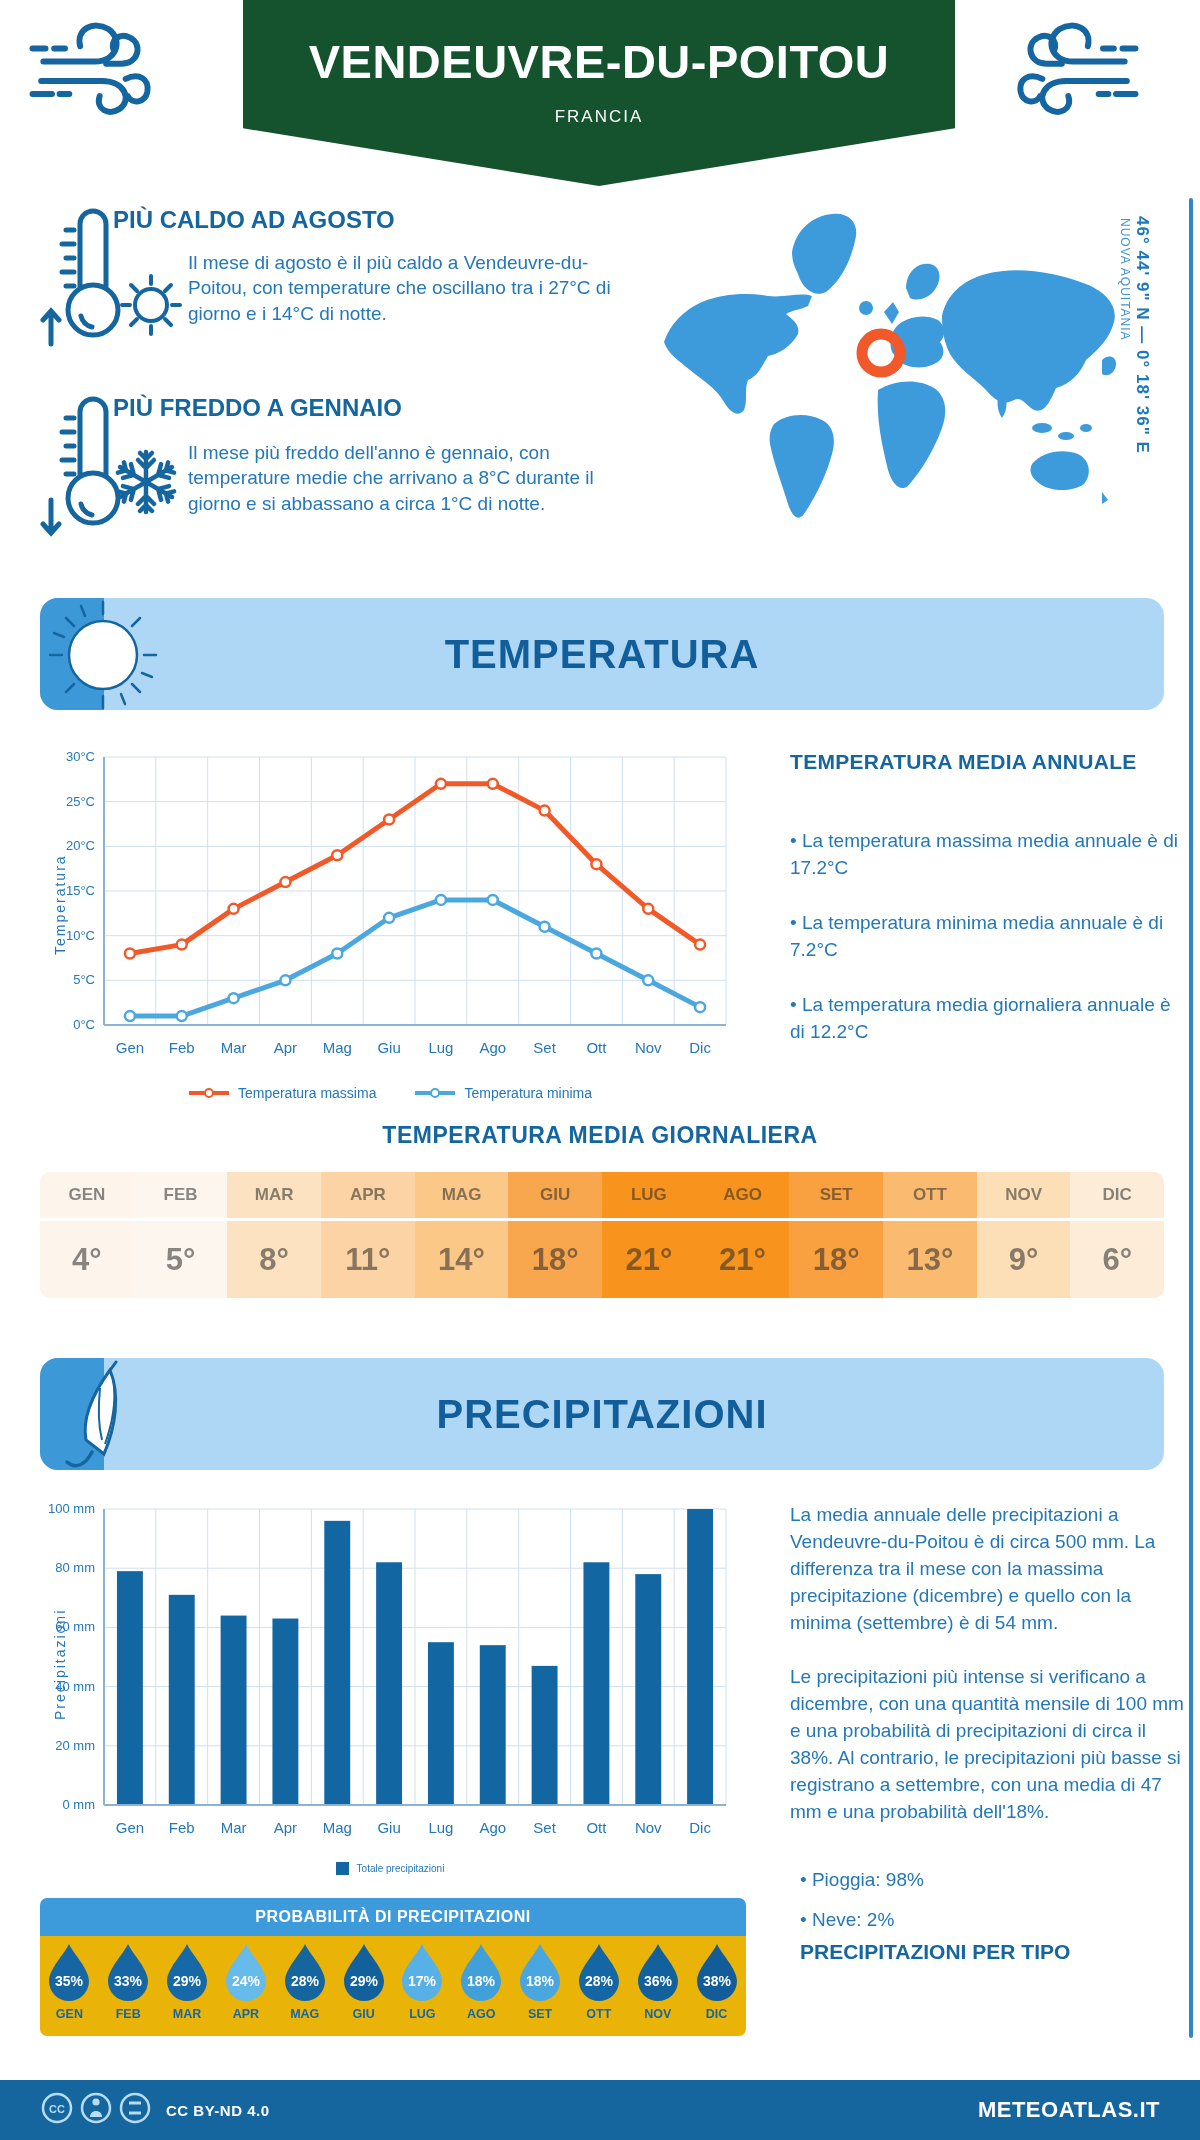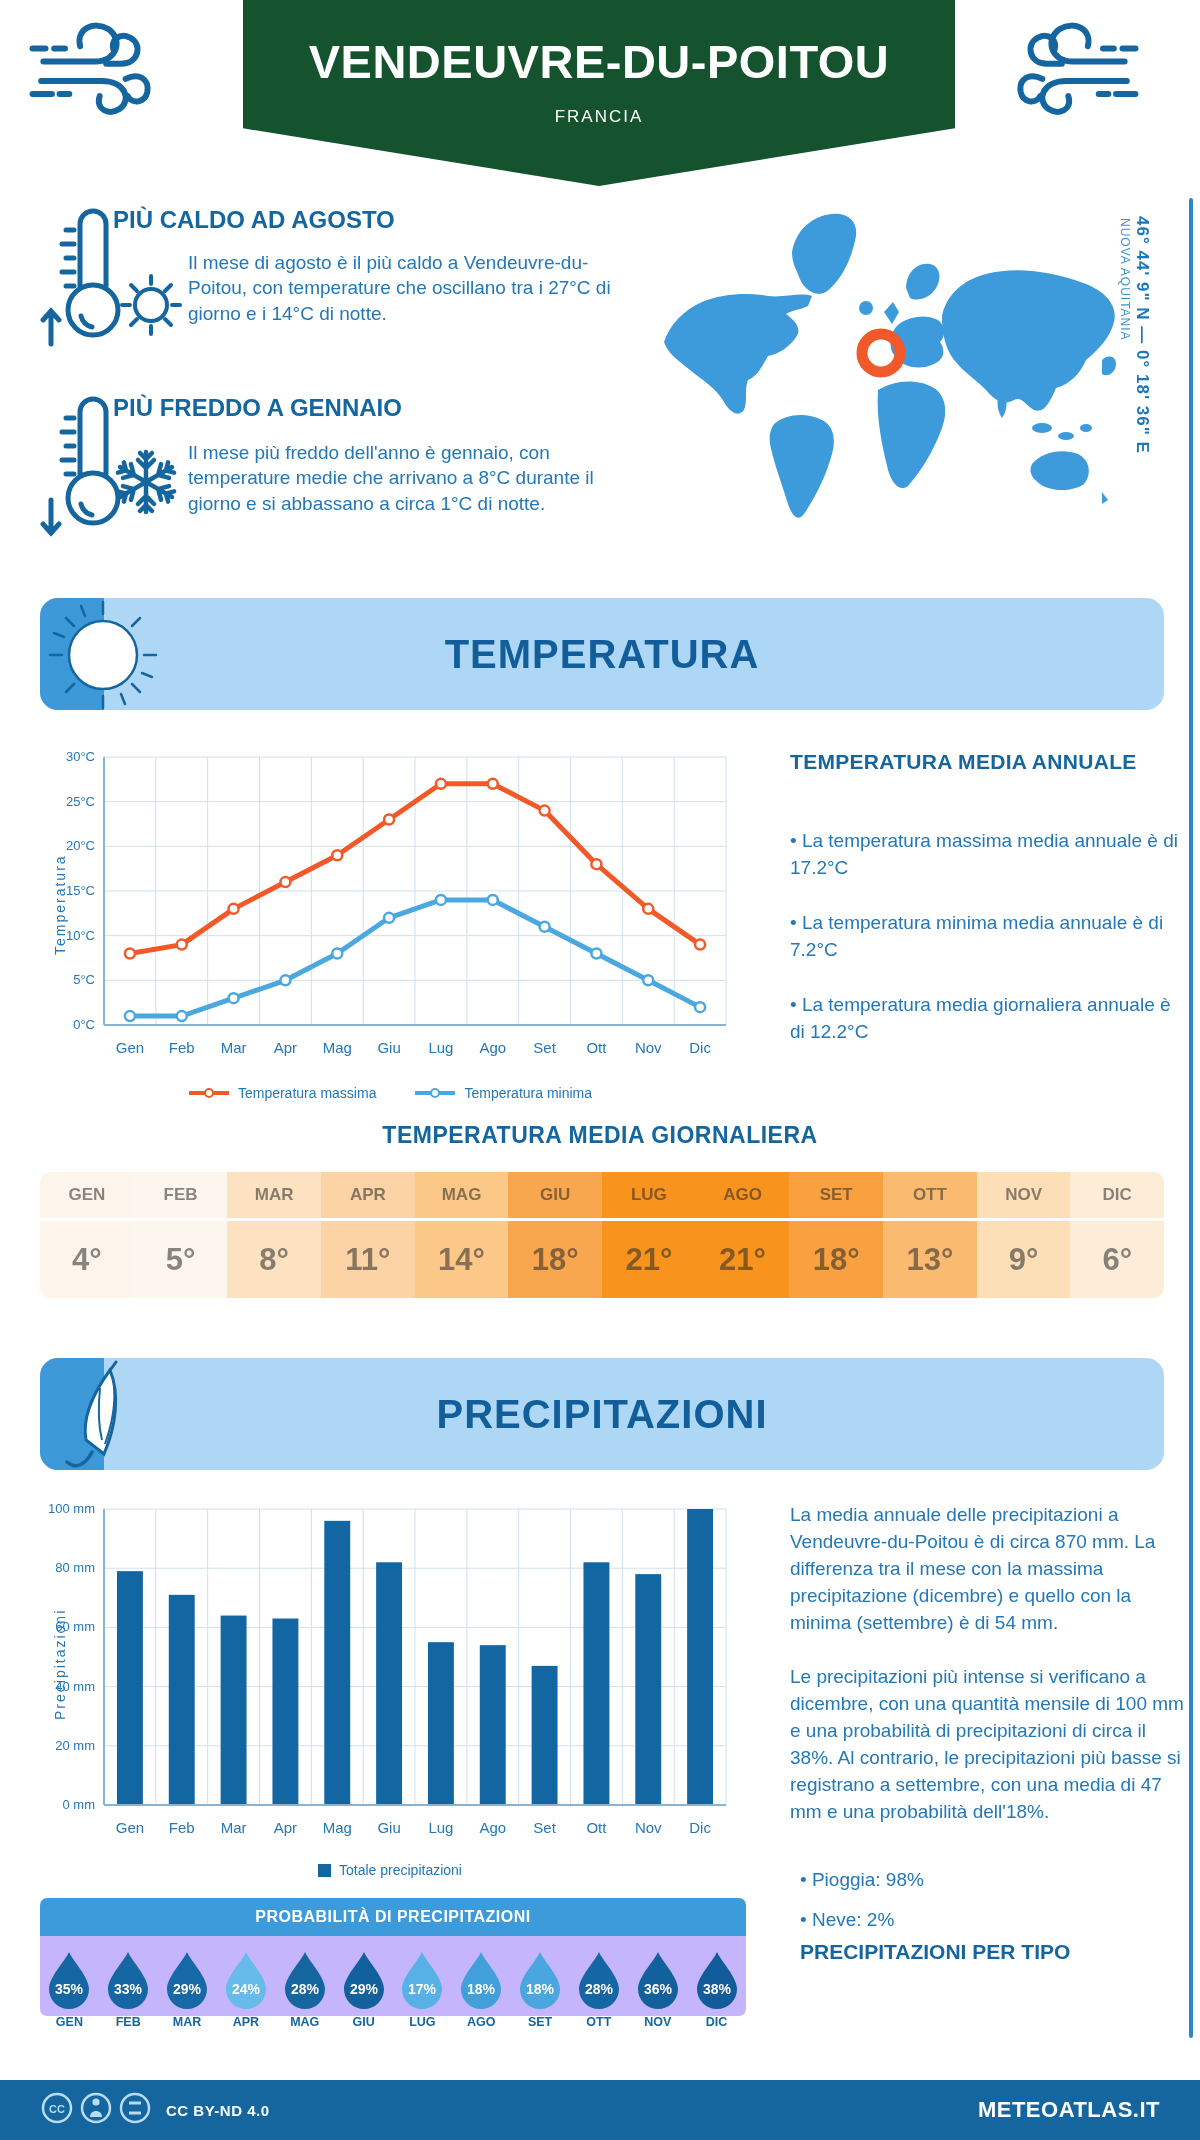--- a/index.html
+++ b/index.html
@@ -61,22 +61,22 @@
           color:rgba(40,40,40,.55);border-bottom:3px solid #fff;}
   .tval{flex:1;display:flex;align-items:center;justify-content:center;font-size:31px;font-weight:bold;color:rgba(40,40,40,.55);}
 
   
   .prec-text{position:absolute;left:790px;top:1502px;width:396px;}
   .prec-text p{margin:0 0 27px 0;font-size:19px;line-height:1.42;color:#2478b7;}
 
   
   .prob-header{position:absolute;left:40px;top:1898px;width:706px;height:38px;background:#3d9bdc;border-radius:7px 7px 0 0;
                display:flex;align-items:center;justify-content:center;color:#fff;font-weight:bold;font-size:16px;letter-spacing:.5px;}
-  .prob-body{position:absolute;left:40px;top:1936px;width:706px;height:80px;background:#c4b5fd;border-radius:0 0 7px 7px;
-             display:flex;padding-top:15px;box-sizing:border-box;}
+  .prob-body{position:absolute;left:40px;top:1936px;width:706px;height:100px;background:#eab308;border-radius:0 0 7px 7px;
+             display:flex;padding-top:7px;box-sizing:border-box;}
   .drop-cell{flex:1;text-align:center;}
   .drop-month{font-size:12.5px;font-weight:bold;color:#15669f;margin-top:2px;}
 
   .pertype-title{position:absolute;left:800px;top:1940px;font-size:21px;font-weight:bold;color:#15669f;}
   .pertype-bullets{position:absolute;left:800px;top:1865px;}
   .pertype-bullets p{margin:0 0 10px 0;font-size:19px;line-height:1.6;color:#2478b7;}
 
   
   .footer{position:absolute;left:0;top:2080px;width:1200px;height:60px;background:#15669f;
           display:flex;align-items:center;justify-content:space-between;padding:0 40px;box-sizing:border-box;}
@@ -408,26 +408,26 @@
         <text class="xtick" x="297.25" y="338" text-anchor="middle">Mag</text>
         <text class="xtick" x="349.08333333333337" y="338" text-anchor="middle">Giu</text>
         <text class="xtick" x="400.9166666666667" y="338" text-anchor="middle">Lug</text>
         <text class="xtick" x="452.75" y="338" text-anchor="middle">Ago</text>
         <text class="xtick" x="504.58333333333337" y="338" text-anchor="middle">Set</text>
         <text class="xtick" x="556.4166666666667" y="338" text-anchor="middle">Ott</text>
         <text class="xtick" x="608.25" y="338" text-anchor="middle">Nov</text>
         <text class="xtick" x="660.0833333333334" y="338" text-anchor="middle">Dic</text>
       </svg>
     </div>
-  <div class="legend-row" style="top:1862px;font-size:14px;">
+  <div class="legend-row" style="top:1862px;font-size:10px;">
       <span class="lg-item"><span class="lg-sq" style="background:#1266a2"></span>Totale precipitazioni</span>
     </div>
 
   <div class="prec-text">
-    <p>La media annuale delle precipitazioni a Vendeuvre-du-Poitou è di circa 870 mm. La differenza tra il mese con la massima precipitazione (dicembre) e quello con la minima (settembre) è di 54 mm.</p>
+    <p>La media annuale delle precipitazioni a Vendeuvre-du-Poitou è di circa 500 mm. La differenza tra il mese con la massima precipitazione (dicembre) e quello con la minima (settembre) è di 54 mm.</p>
     <p>Le precipitazioni più intense si verificano a dicembre, con una quantità mensile di 100 mm e una probabilità di precipitazioni di circa il 38%. Al contrario, le precipitazioni più basse si registrano a settembre, con una media di 47 mm e una probabilità dell'18%.</p>
   </div>
 
   <div class="prob-header">PROBABILITÀ DI PRECIPITAZIONI</div>
   <div class="prob-body">
       <div class="drop-cell">
        <svg viewBox="0 0 44 58" width="44" height="58">
          <path d="M22 1 C26 10 42 26 42 38 a20 20 0 1 1 -40 0 C2 26 18 10 22 1 Z" fill="#1566a3"></path>
          <text x="22" y="43" text-anchor="middle" font-size="14" font-weight="bold" fill="#fff" font-family="Liberation Sans, sans-serif">35%</text>
        </svg>

